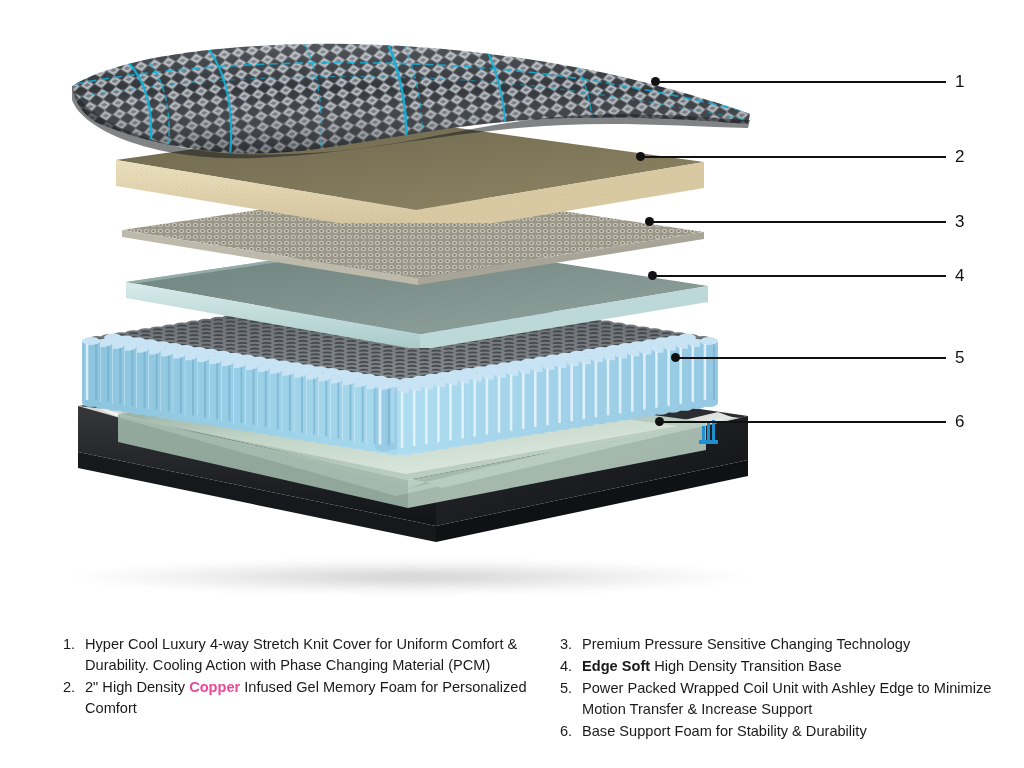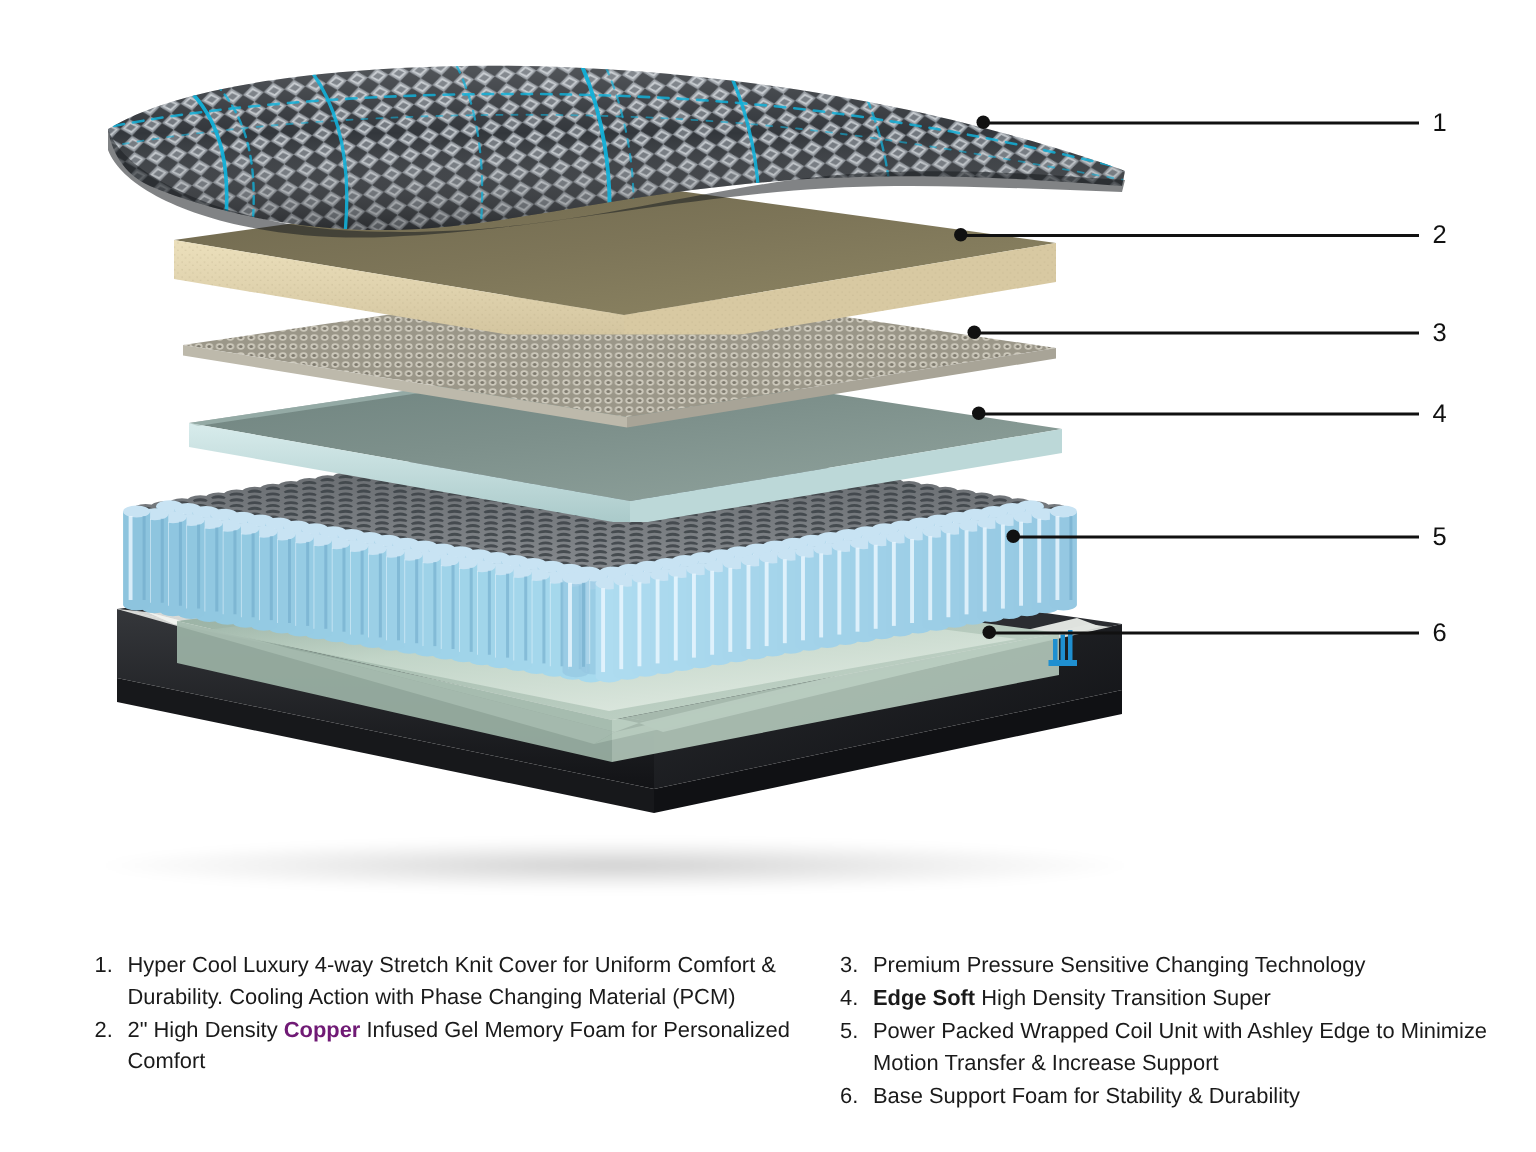--- a/index.html
+++ b/index.html
@@ -19,21 +19,21 @@
   }
 
   
   .legend{position:absolute;left:0;top:620px;width:1024px;height:148px;}
   .col{position:absolute;font-size:14.6px;line-height:21px;color:#1a1a1a;}
   .col.left{left:63px;top:14px;width:480px;}
   .col.right{left:560px;top:14px;width:440px;}
   .item{display:flex;margin-bottom:1px;}
   .item .idx{width:22px;flex:0 0 22px;text-align:left;}
   .item .txt{flex:1;}
-  .hl-copper{color:#701a75;font-weight:bold;margin-top:30px;}
+  .hl-copper{color:#ec4899;font-weight:bold;margin-top:30px;}
   .hl-bold{font-weight:bold;}
 
   
   .cover-wrap{position:absolute;left:58px;top:28px;width:700px;height:135px;}
   .cover-svg{position:absolute;left:0;top:0;}
 
   
   .l2{position:absolute;left:100px;top:118px;width:620px;height:105px;}
 
   
@@ -2301,21 +2301,21 @@
         <span class="txt"><span>2" High Density </span><span class="hl-copper">Copper</span><span> Infused Gel Memory Foam for Personalized Comfort</span></span>
       </div>
     </div>
   <div class="col right" id="legend-right">
       <div class="item">
         <span class="idx">3.</span>
         <span class="txt"><span>Premium Pressure Sensitive Changing Technology</span></span>
       </div>
       <div class="item">
         <span class="idx">4.</span>
-        <span class="txt"><span class="hl-bold">Edge Soft</span><span> High Density Transition Super</span></span>
+        <span class="txt"><span class="hl-bold">Edge Soft</span><span> High Density Transition Base</span></span>
       </div>
       <div class="item">
         <span class="idx">5.</span>
         <span class="txt"><span>Power Packed Wrapped Coil Unit with Ashley Edge to Minimize Motion Transfer &amp; Increase Support</span></span>
       </div>
       <div class="item">
         <span class="idx">6.</span>
         <span class="txt"><span>Base Support Foam for Stability &amp; Durability</span></span>
       </div>
     </div>

